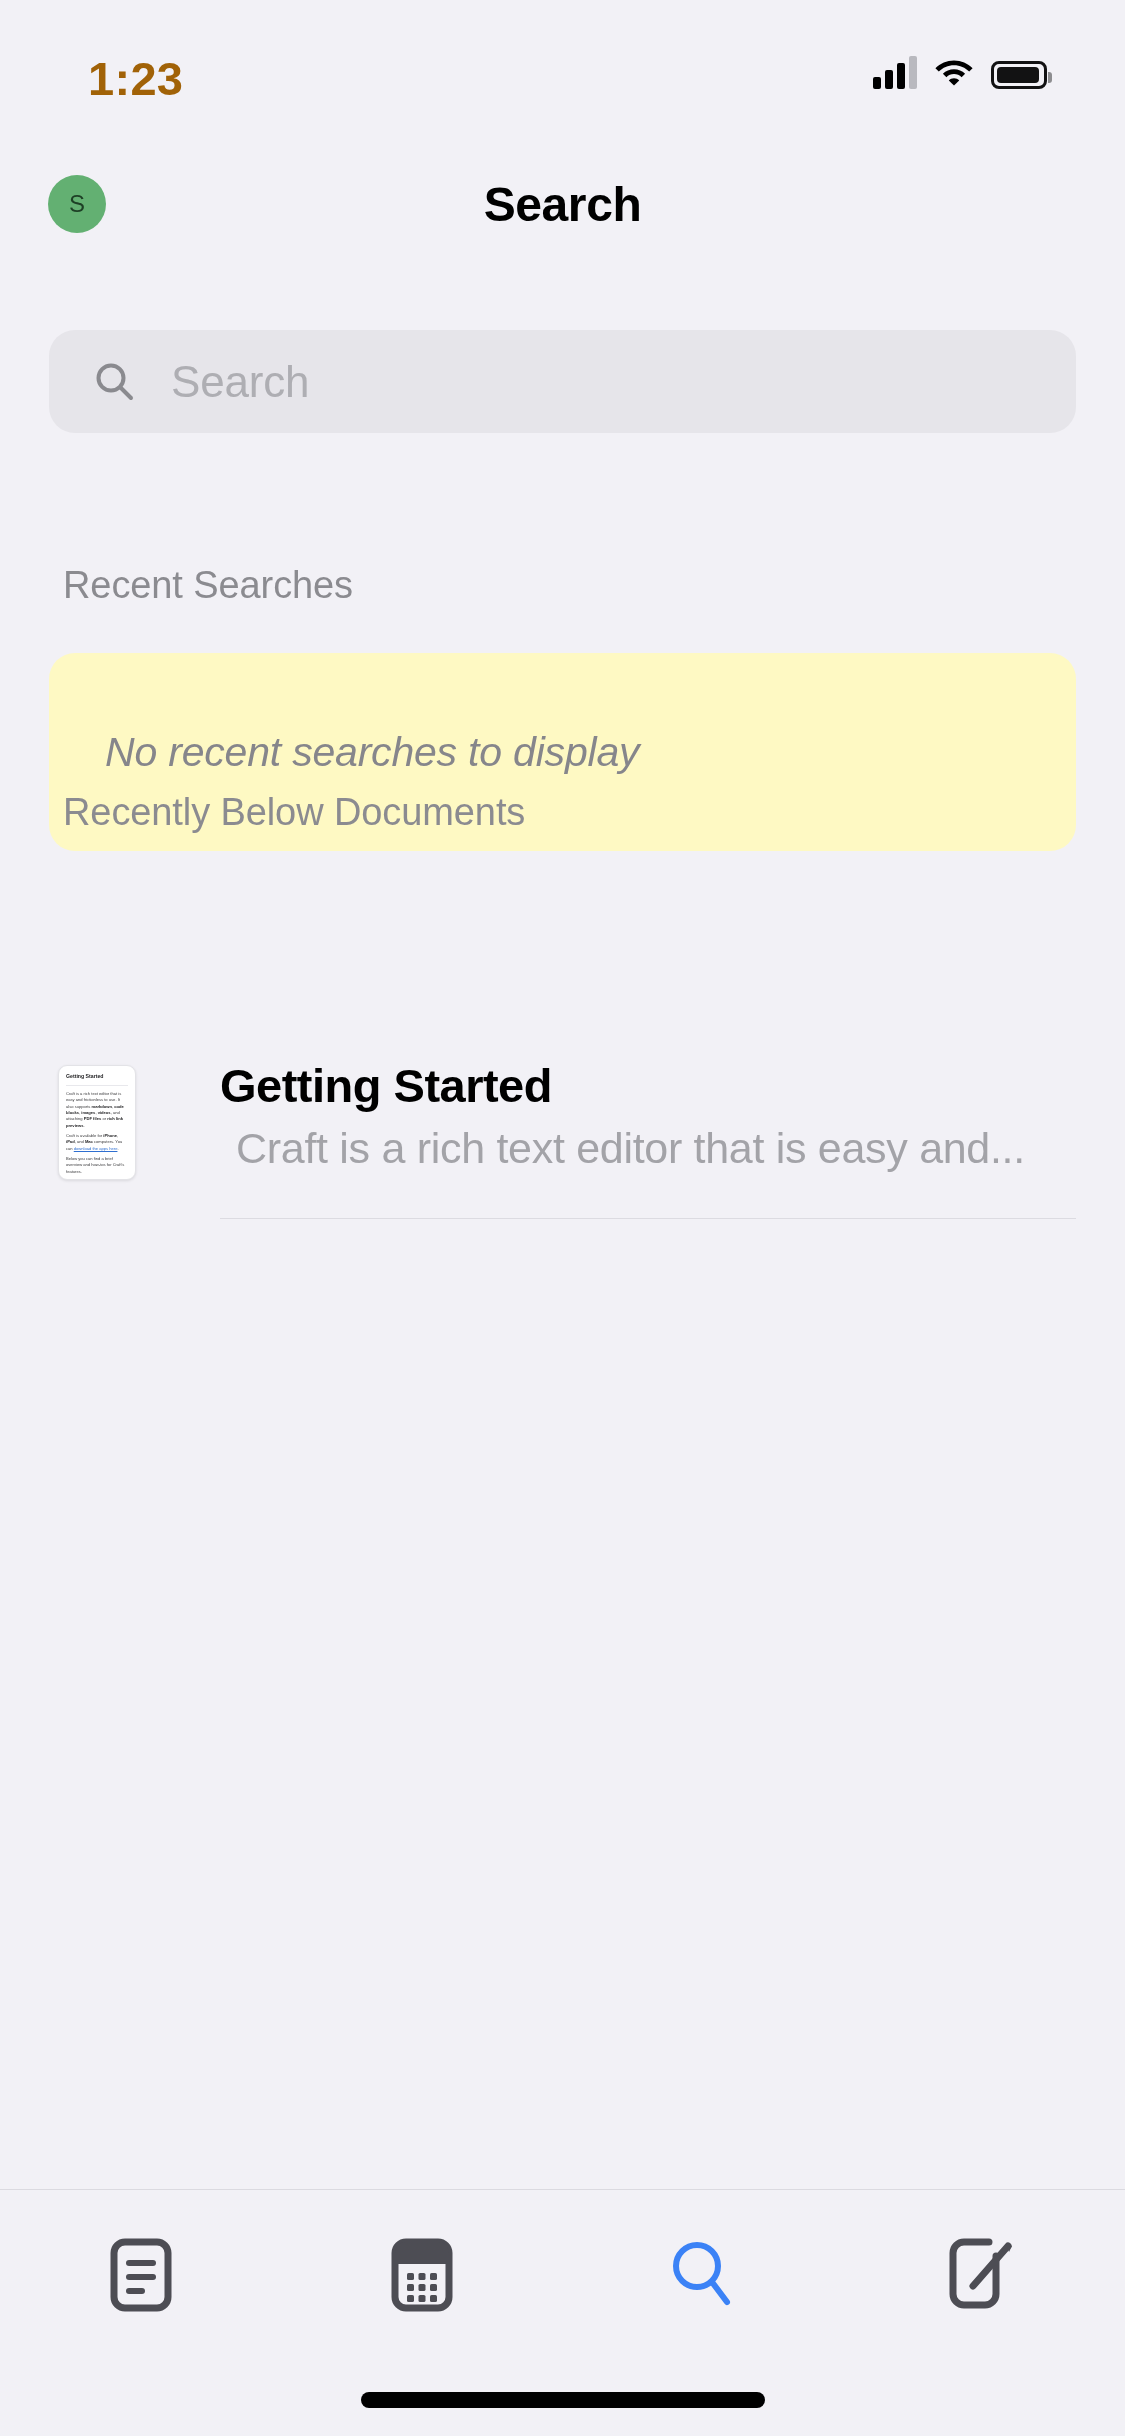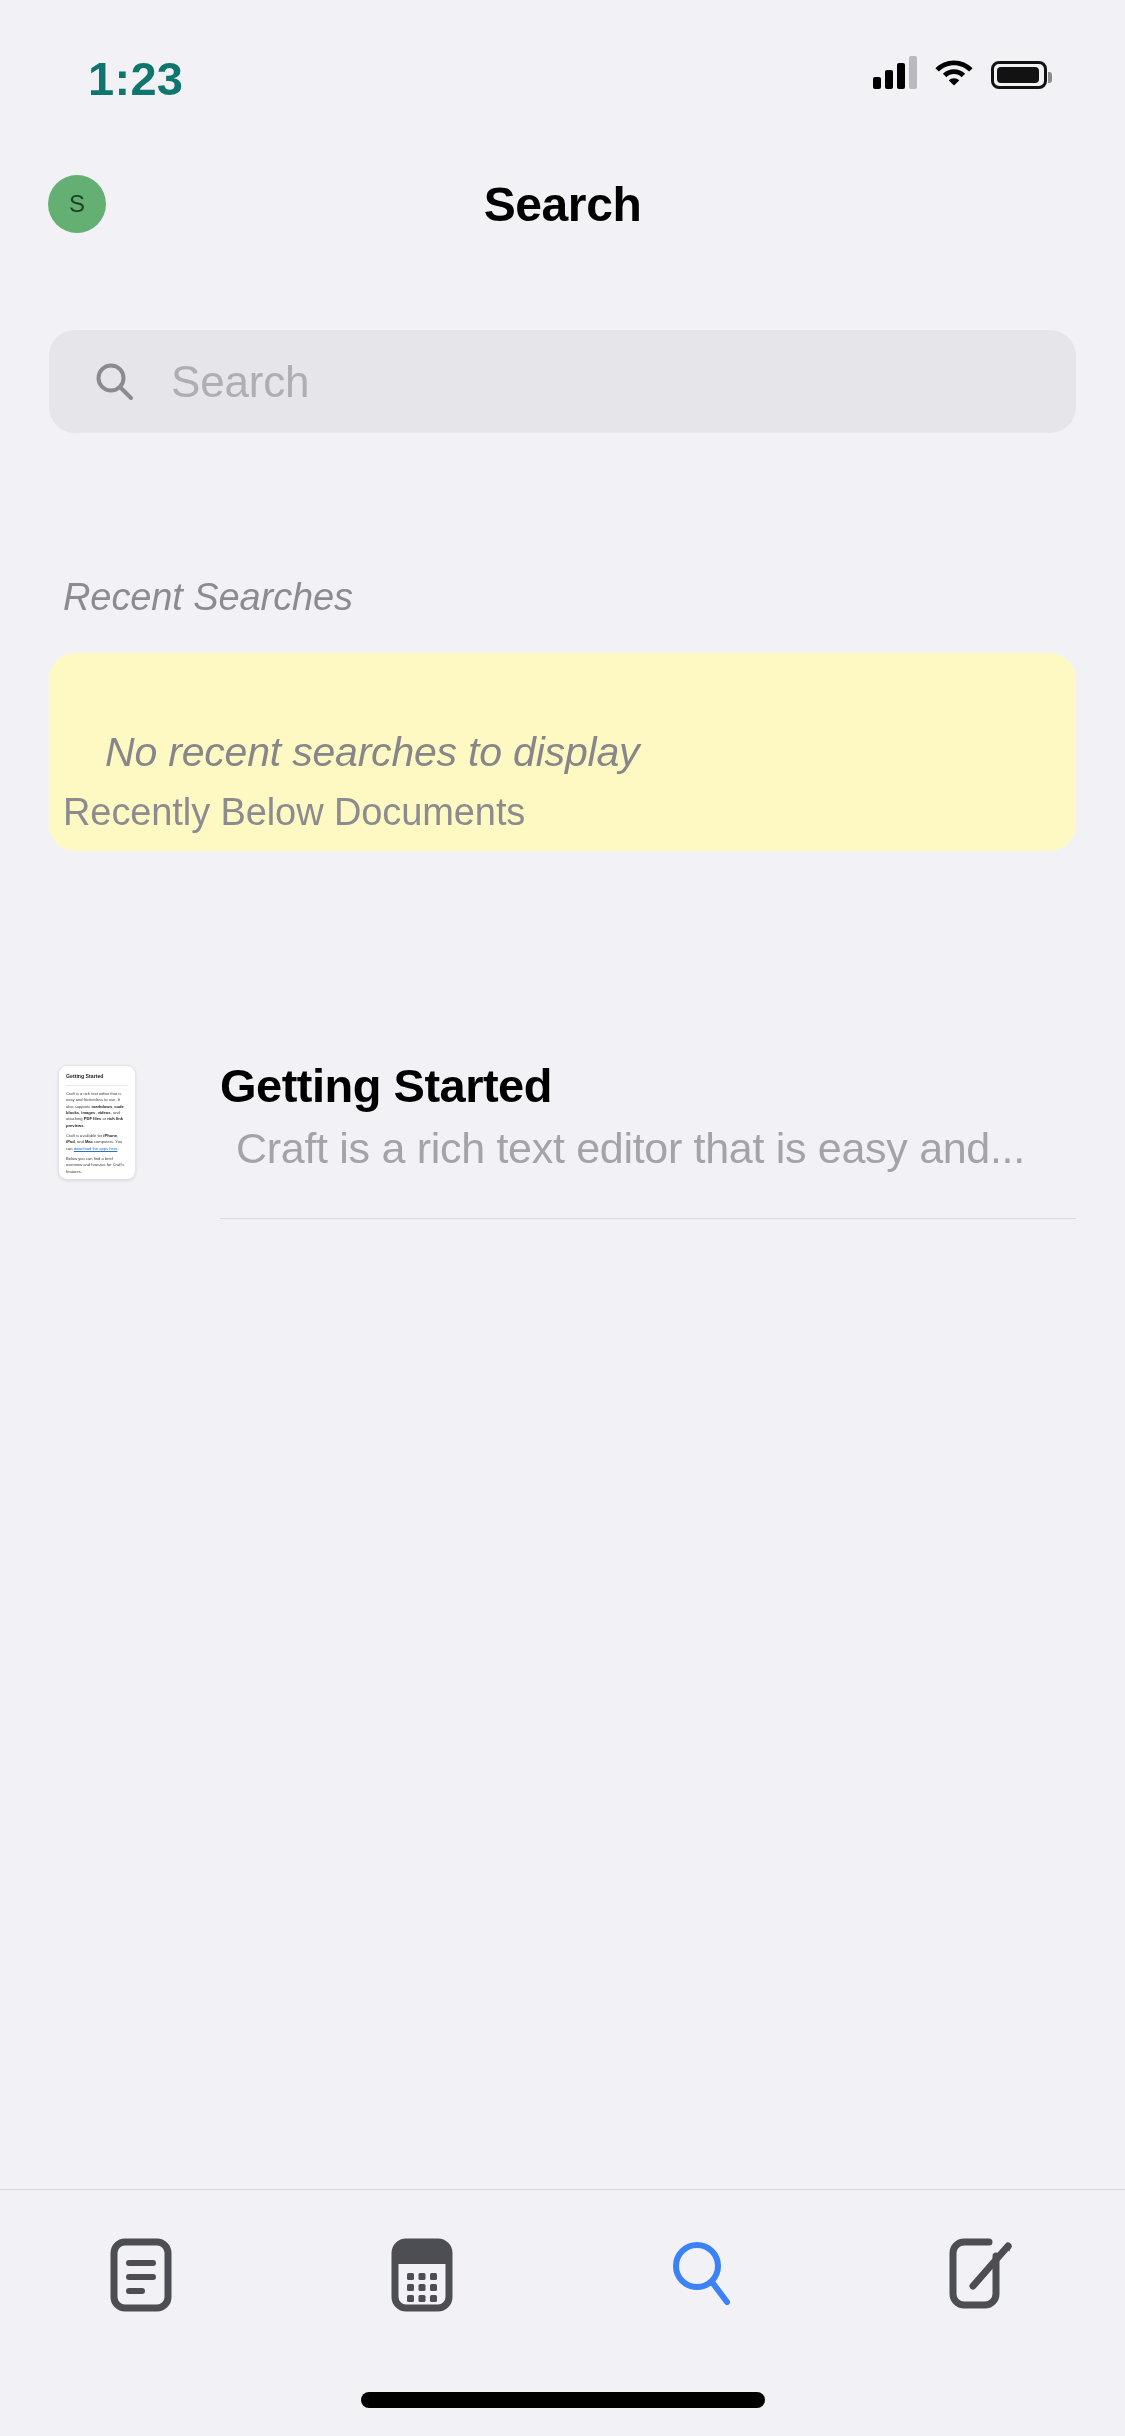--- a/index.html
+++ b/index.html
@@ -12,21 +12,21 @@
     position:relative;
   }
 
   
   .statusbar{
     position:absolute; top:0; left:0; width:1125px; height:132px;
     display:flex; align-items:center; justify-content:space-between;
     padding:0 78px 0 88px;
   }
   .status-time{
-    font-size:47px; font-weight:700; color:#0f766e;
+    font-size:47px; font-weight:700; color:#a16207;
     letter-spacing:0.3px; margin-top:24px;
   }
   .status-right{ display:flex; align-items:flex-end; gap:17px; margin-top:12px; }
 
   .sig{ display:flex; align-items:flex-end; gap:4px; height:34px; }
   .sig i{ display:block; width:8px; border-radius:2px; background:#000; }
   .sig i:nth-child(1){ height:12px; }
   .sig i:nth-child(2){ height:19px; }
   .sig i:nth-child(3){ height:26px; }
   .sig i:nth-child(4){ height:33px; background:#b9b9bf; }
@@ -74,21 +74,21 @@
   .mag{ width:48px; height:48px; display:block; flex:none; }
   .search-ph{
     font-size:44px; color:#aeaeb3; letter-spacing:-0.2px;
   }
 
   
   .section-label{
     position:absolute; left:63px;
     font-size:38px; color:#8b8b90; letter-spacing:-0.1px;
   }
-  #lbl-recent{ top:576px;font-style:italic; }
+  #lbl-recent{ top:564px; }
   #lbl-docs{ top:791px; }
 
   
   .empty-card{
     position:absolute; left:49px; top:653px; width:1027px; height:198px;
     background:#fef9c3; border-radius:26px;
     display:flex; align-items:center; padding-left:56px;
   }
   .empty-text{
     font-size:41px; color:#86868b; font-style:italic; letter-spacing:-0.2px;

